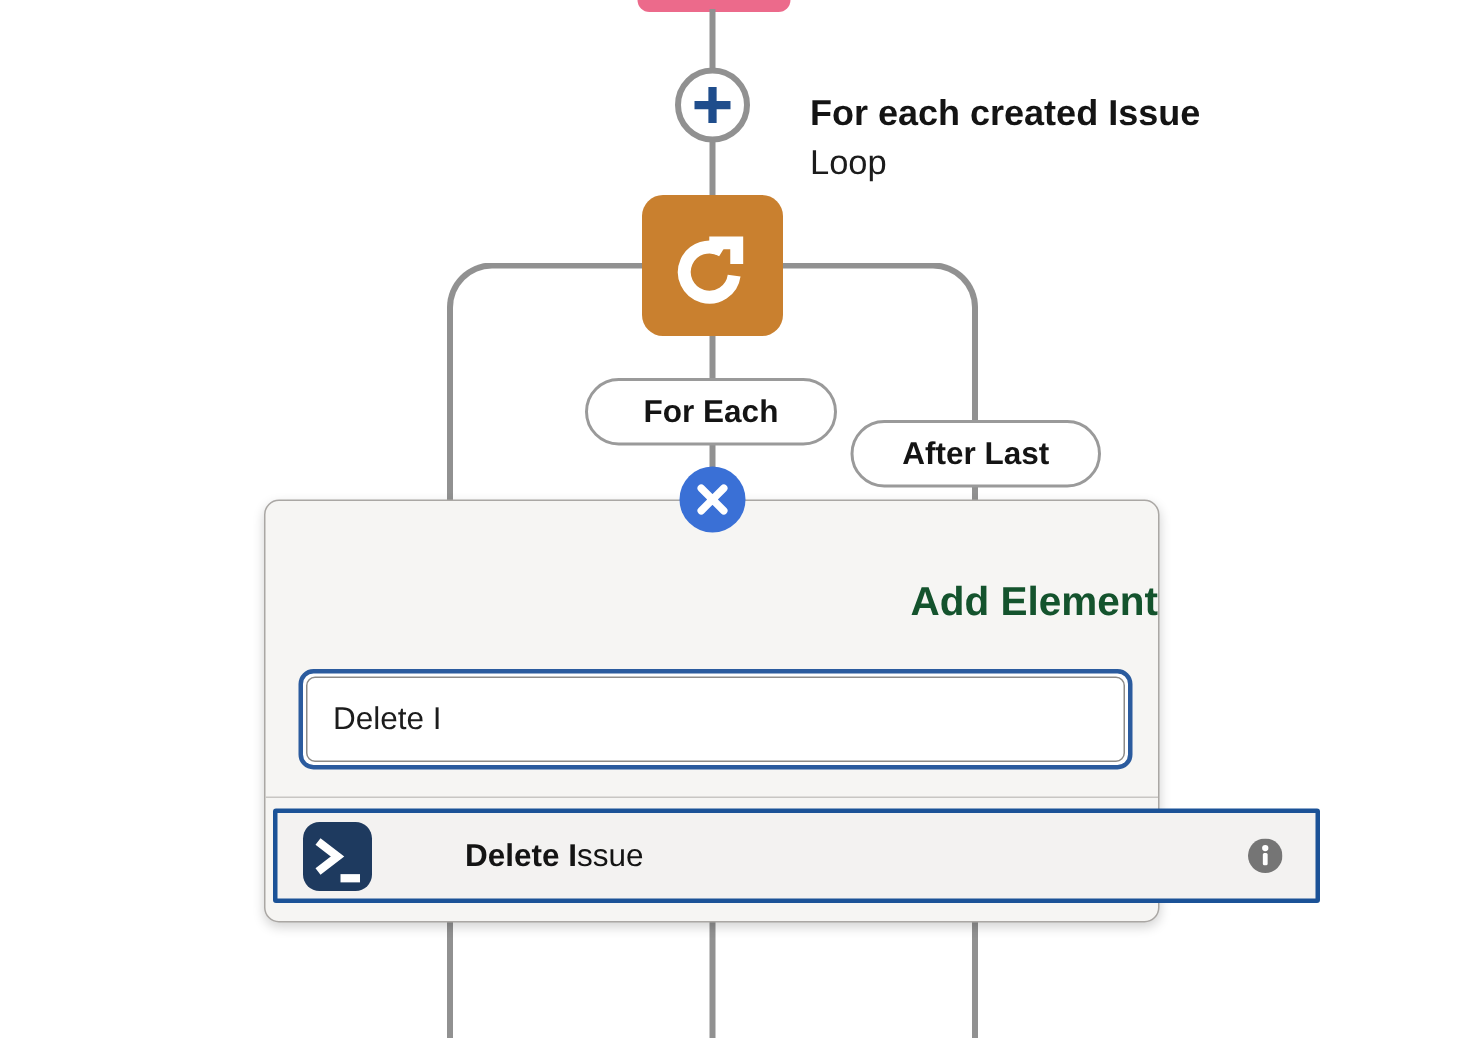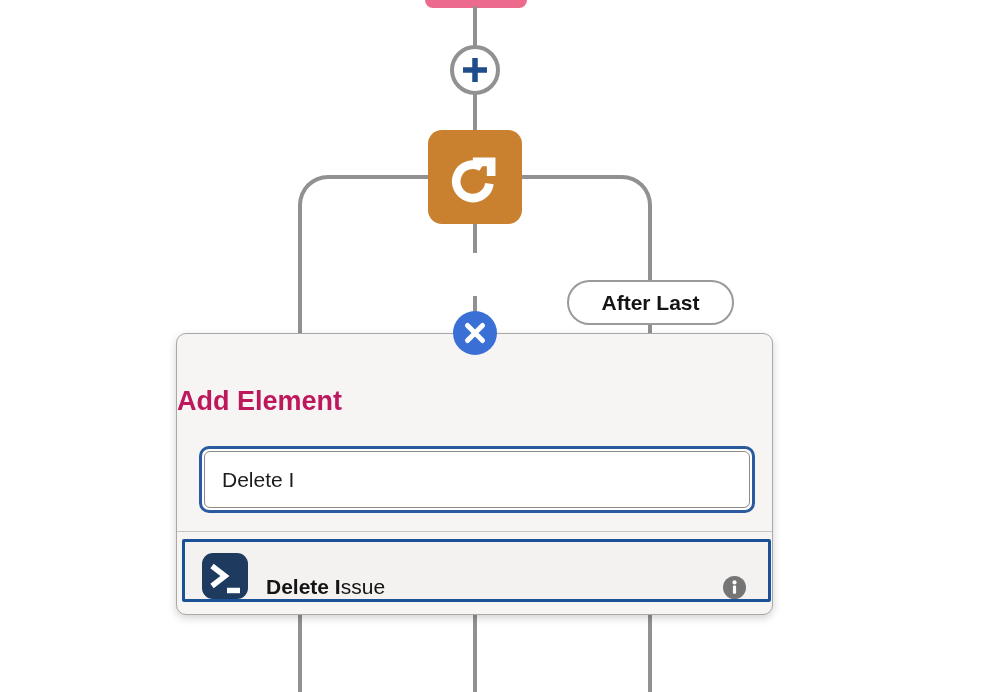--- a/index.html
+++ b/index.html
@@ -34,32 +34,32 @@
     font-size:21px;font-weight:700;color:#141414;z-index:2;}
   .pill-foreach{left:390px;top:252px;width:168px;}
   .pill-afterlast{left:567px;top:253px;width:167px;margin-top:27px;}
 
   .close-node{position:absolute;left:453px;top:311px;width:44px;height:44px;border-radius:50%;
     background:var(--closeblue);z-index:5;display:flex;align-items:center;justify-content:center;cursor:pointer;}
 
   .panel{position:absolute;left:176px;top:333px;width:597px;height:282px;background:var(--panelbg);
     border:1px solid var(--panelborder);border-radius:10px;box-sizing:border-box;
     box-shadow:0 3px 8px rgba(0,0,0,0.18);z-index:3;}
-  .panel-title{position:absolute;left:0;right:0;top:52px;text-align:left;
-    font-size:27px;font-weight:700;color:#be185d;}
+  .panel-title{position:absolute;left:0;right:0;top:52px;text-align:right;
+    font-size:27px;font-weight:700;color:#14532d;}
   .search-wrap{position:absolute;left:22px;top:112px;width:556px;height:67px;
     border:3px solid var(--focusring);border-radius:10px;background:#ffffff;
     box-sizing:border-box;padding:2px;}
   .search-input{width:100%;height:100%;box-sizing:border-box;border:1.5px solid #8d8b88;
     border-radius:6px;background:#ffffff;font-family:"Liberation Sans",sans-serif;
     font-size:21px;color:#1c1c1c;padding:0 0 0 17px;outline:none;}
   .panel-divider{position:absolute;left:0;right:0;top:197px;height:1px;background:#c8c6c3;}
-  .result-row{position:absolute;left:5px;top:205px;width:589px;height:63px;
+  .result-row{position:absolute;left:5px;top:205px;width:698px;height:63px;
     border:3px solid var(--rowborder);border-radius:2px;background:var(--rowbg);
-    box-sizing:border-box;display:flex;align-items:flex-end;cursor:pointer;}
+    box-sizing:border-box;display:flex;align-items:center;cursor:pointer;gap:44px;}
   .terminal-icon{width:46px;height:46px;margin-left:17px;border-radius:11px;background:var(--navy);
     display:flex;align-items:center;justify-content:center;flex:0 0 auto;}
   .result-label{margin-left:18px;font-size:21px;color:#141414;white-space:nowrap;}
   .result-label .match{font-weight:700;}
   .info-icon{margin-left:auto;margin-right:22px;width:23px;height:23px;flex:0 0 auto;cursor:pointer;}
 
   .stub-bottom{top:612px;height:80px;z-index:1;}
 </style>
 </head>
 <body>
@@ -68,33 +68,40 @@
 
   <div class="pink-stub"></div>
   <div class="vline" style="left:473px;top:6px;height:126px;"></div>
 
   <div class="plus-node">
     <svg width="34" height="34" viewBox="0 0 34 34">
       <path d="M17 5 V29 M5 17 H29" stroke="var(--plusblue)" stroke-width="5.5" fill="none"></path>
     </svg>
   </div>
 
+  <div class="node-label">
+    <div class="title">For each created Issue</div>
+    <div class="subtitle">Loop</div>
+  </div>
 
   <div class="corner-left"></div>
   <div class="corner-right"></div>
 
   <div class="loop-node">
     <svg width="56" height="56" viewBox="0 0 52 52">
       <path d="M 39.4 32.2 A 15.5 15.5 0 1 1 32.2 16.9" stroke="#ffffff" stroke-width="8" fill="none"></path>
       <path d="M 24 12 L 41 12 L 41 25" stroke="#ffffff" stroke-width="8" fill="none" stroke-linejoin="miter"></path>
     </svg>
   </div>
 
   <div class="vline" style="left:473px;top:224px;height:29px;"></div>
 
+  <div class="pill pill-foreach">
+    <span>For Each</span>
+  </div>
   <div class="pill pill-afterlast">
     <span>After Last</span>
   </div>
 
   <div class="vline" style="left:473px;top:296px;height:18px;"></div>
   <div class="vline" style="left:648px;top:297px;height:38px;"></div>
 
   <div class="close-node">
     <svg width="44" height="44" viewBox="0 0 44 44">
       <path d="M14.5 14.5 L29.5 29.5 M29.5 14.5 L14.5 29.5" stroke="#ffffff" stroke-width="5" stroke-linecap="round" fill="none"></path>

